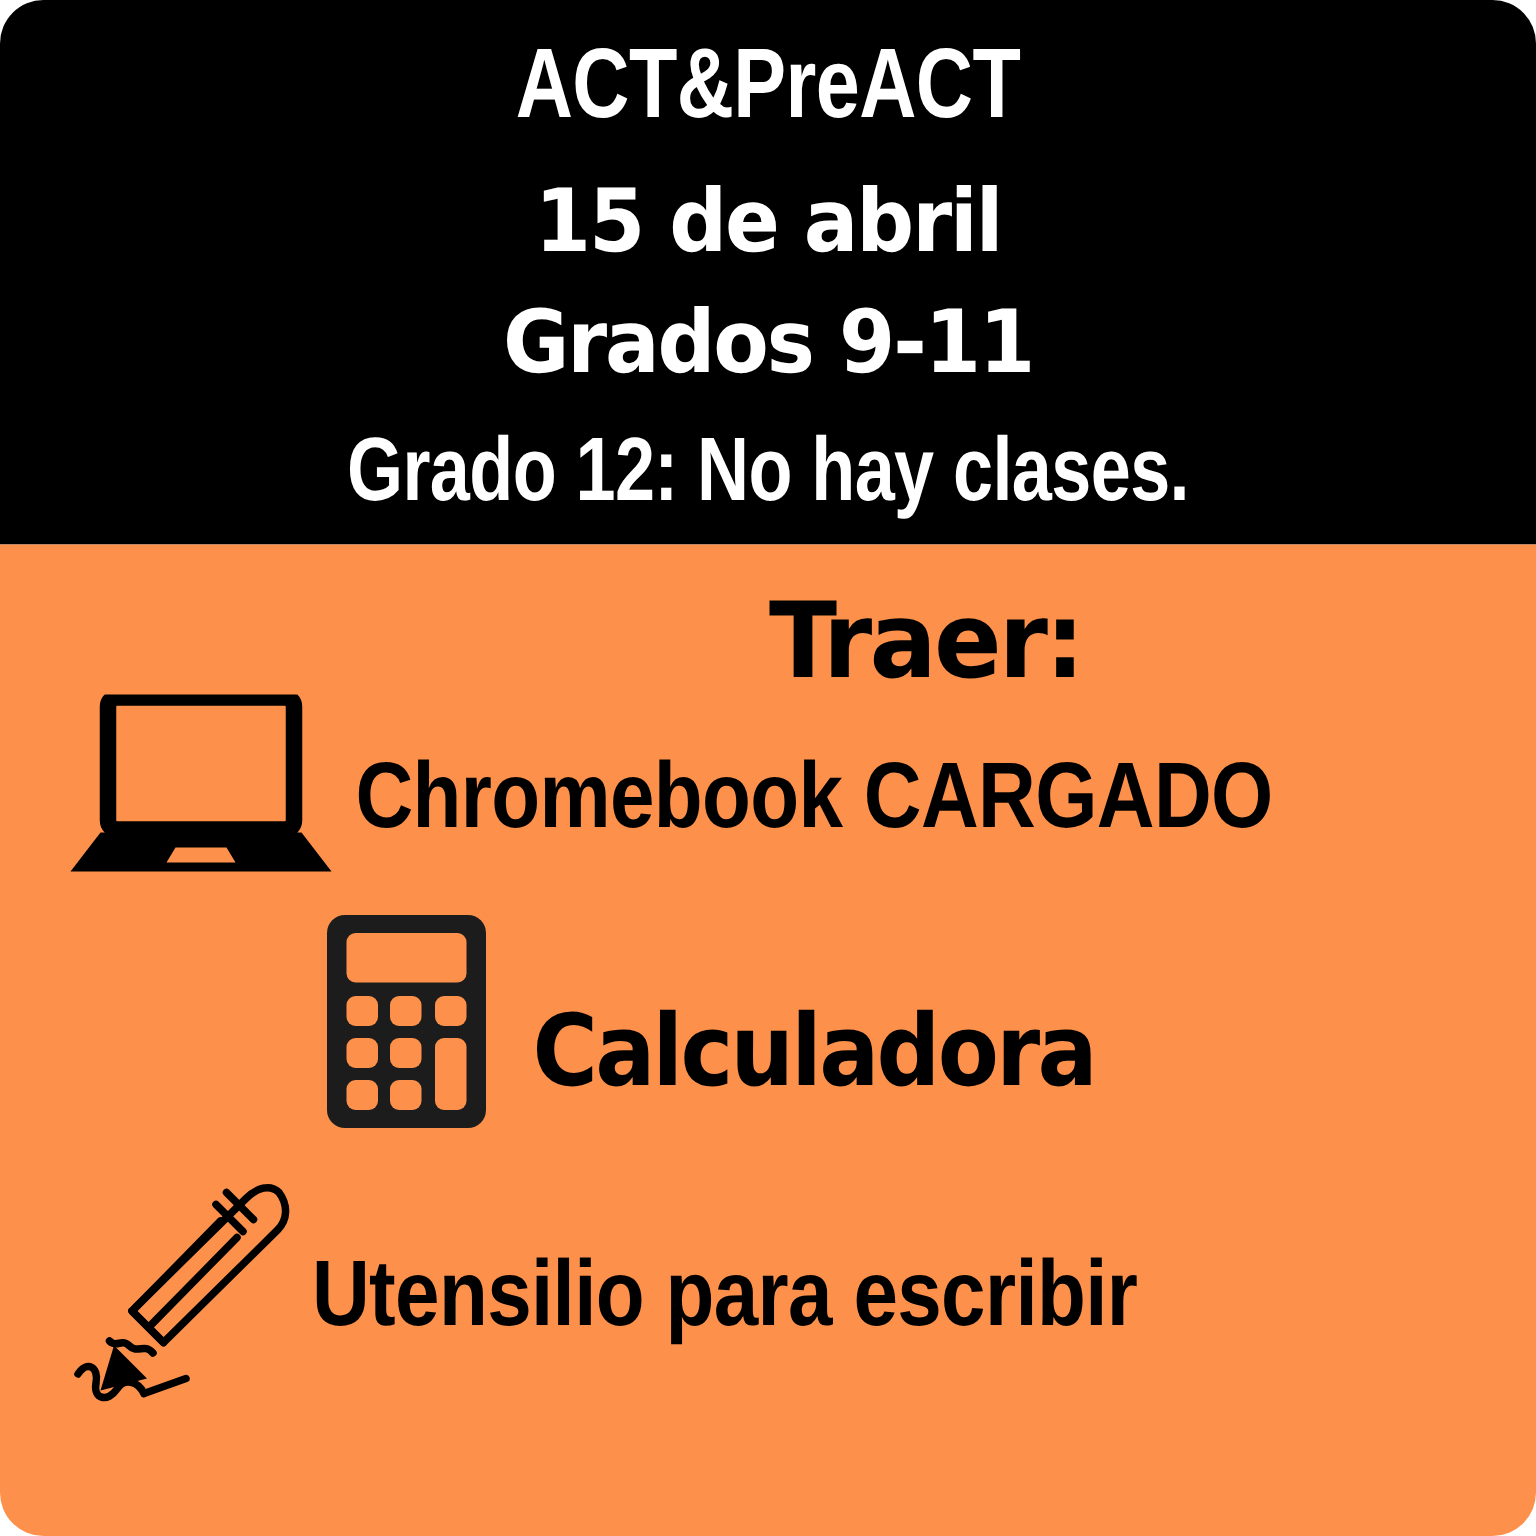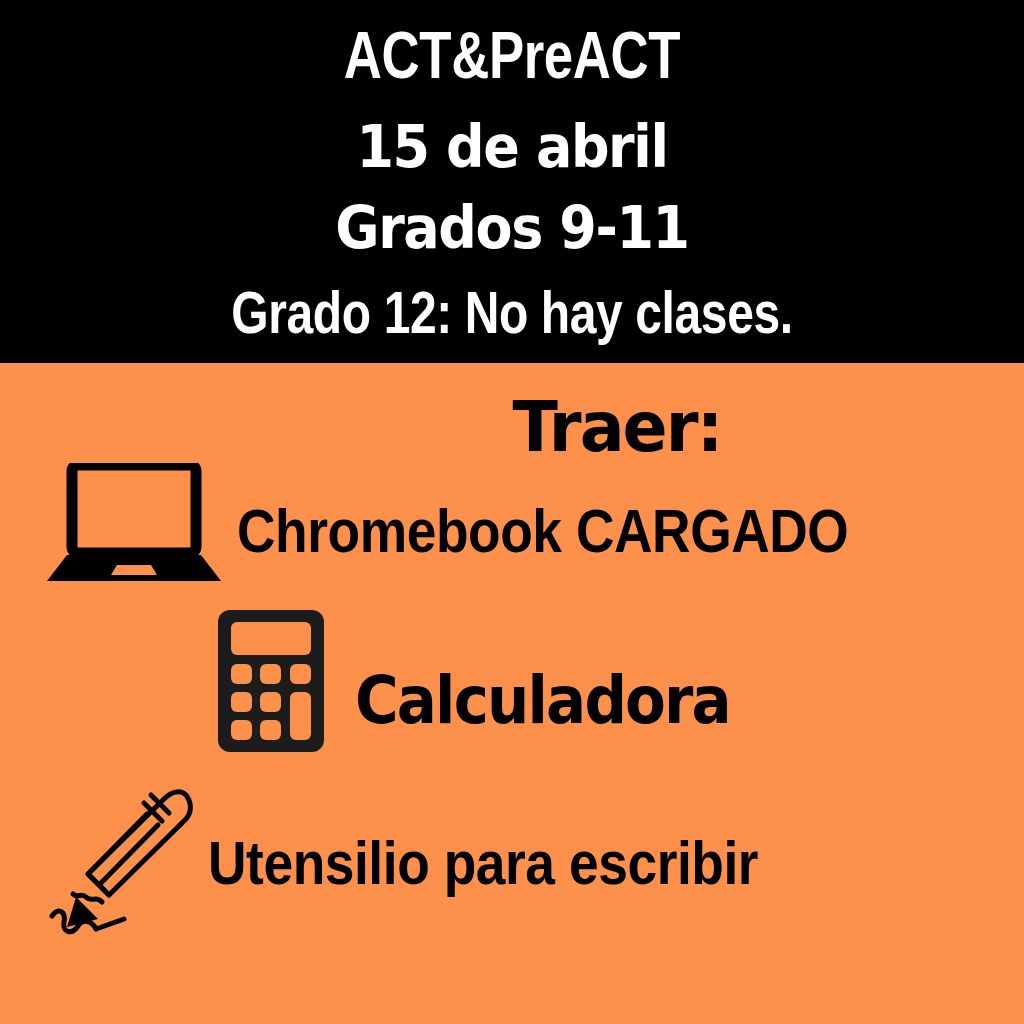--- a/index.html
+++ b/index.html
@@ -6,20 +6,21 @@
     margin: 0;
     padding: 0;
     background: #ffffff;
   }
   #poster {
     position: relative;
     width: 1024px;
     height: 1024px;
     overflow: hidden;
     font-family: "Liberation Sans", sans-serif;
+    border-radius: 29px;
   }
 
   
   #top-band {
     position: absolute;
     left: 0; top: 0;
     width: 1024px;
     height: 363px;
     background: #000000;
   }

